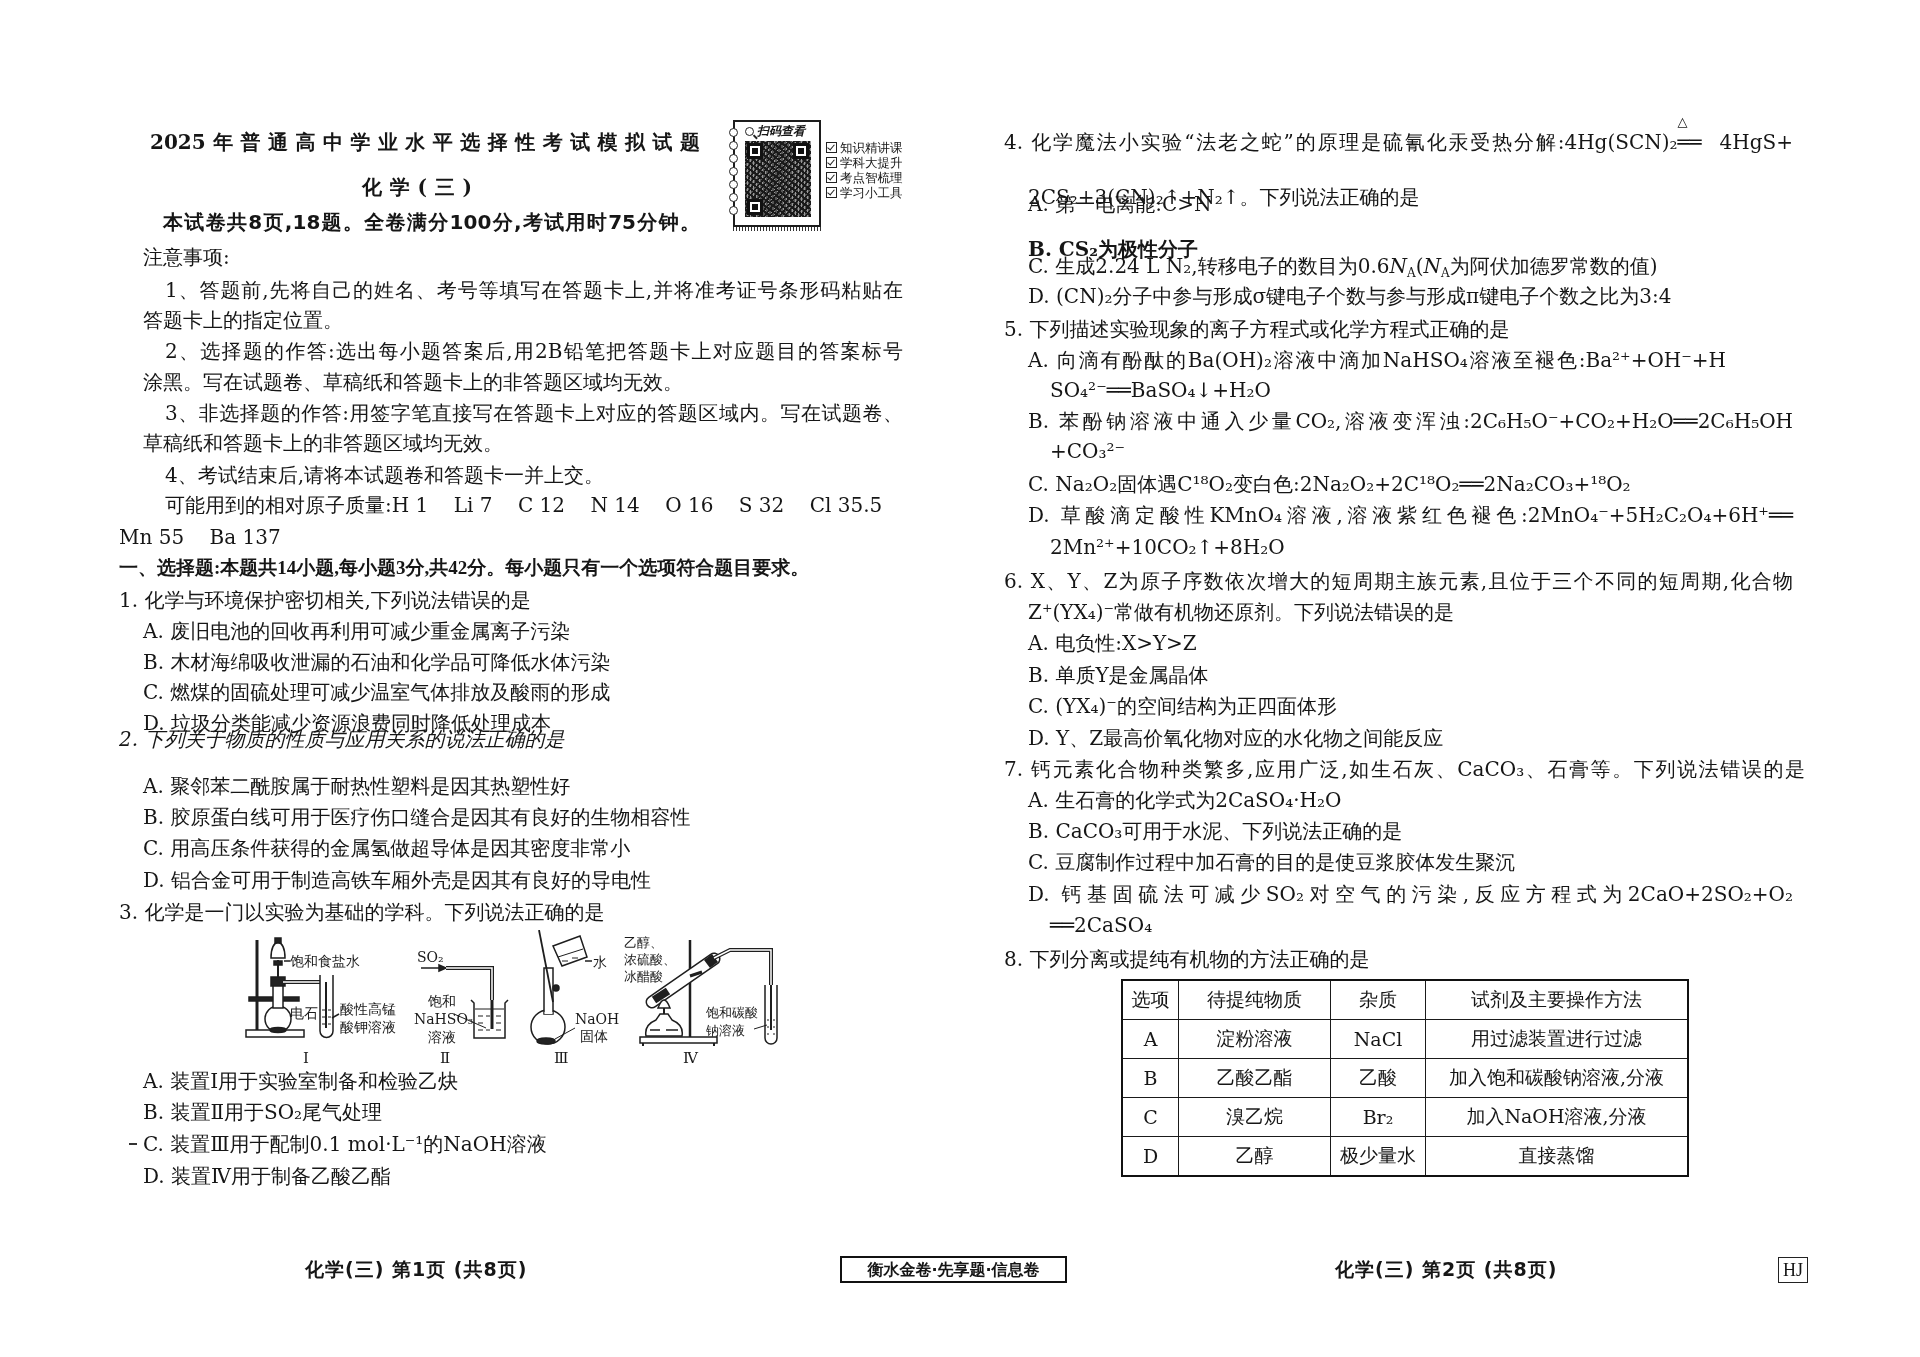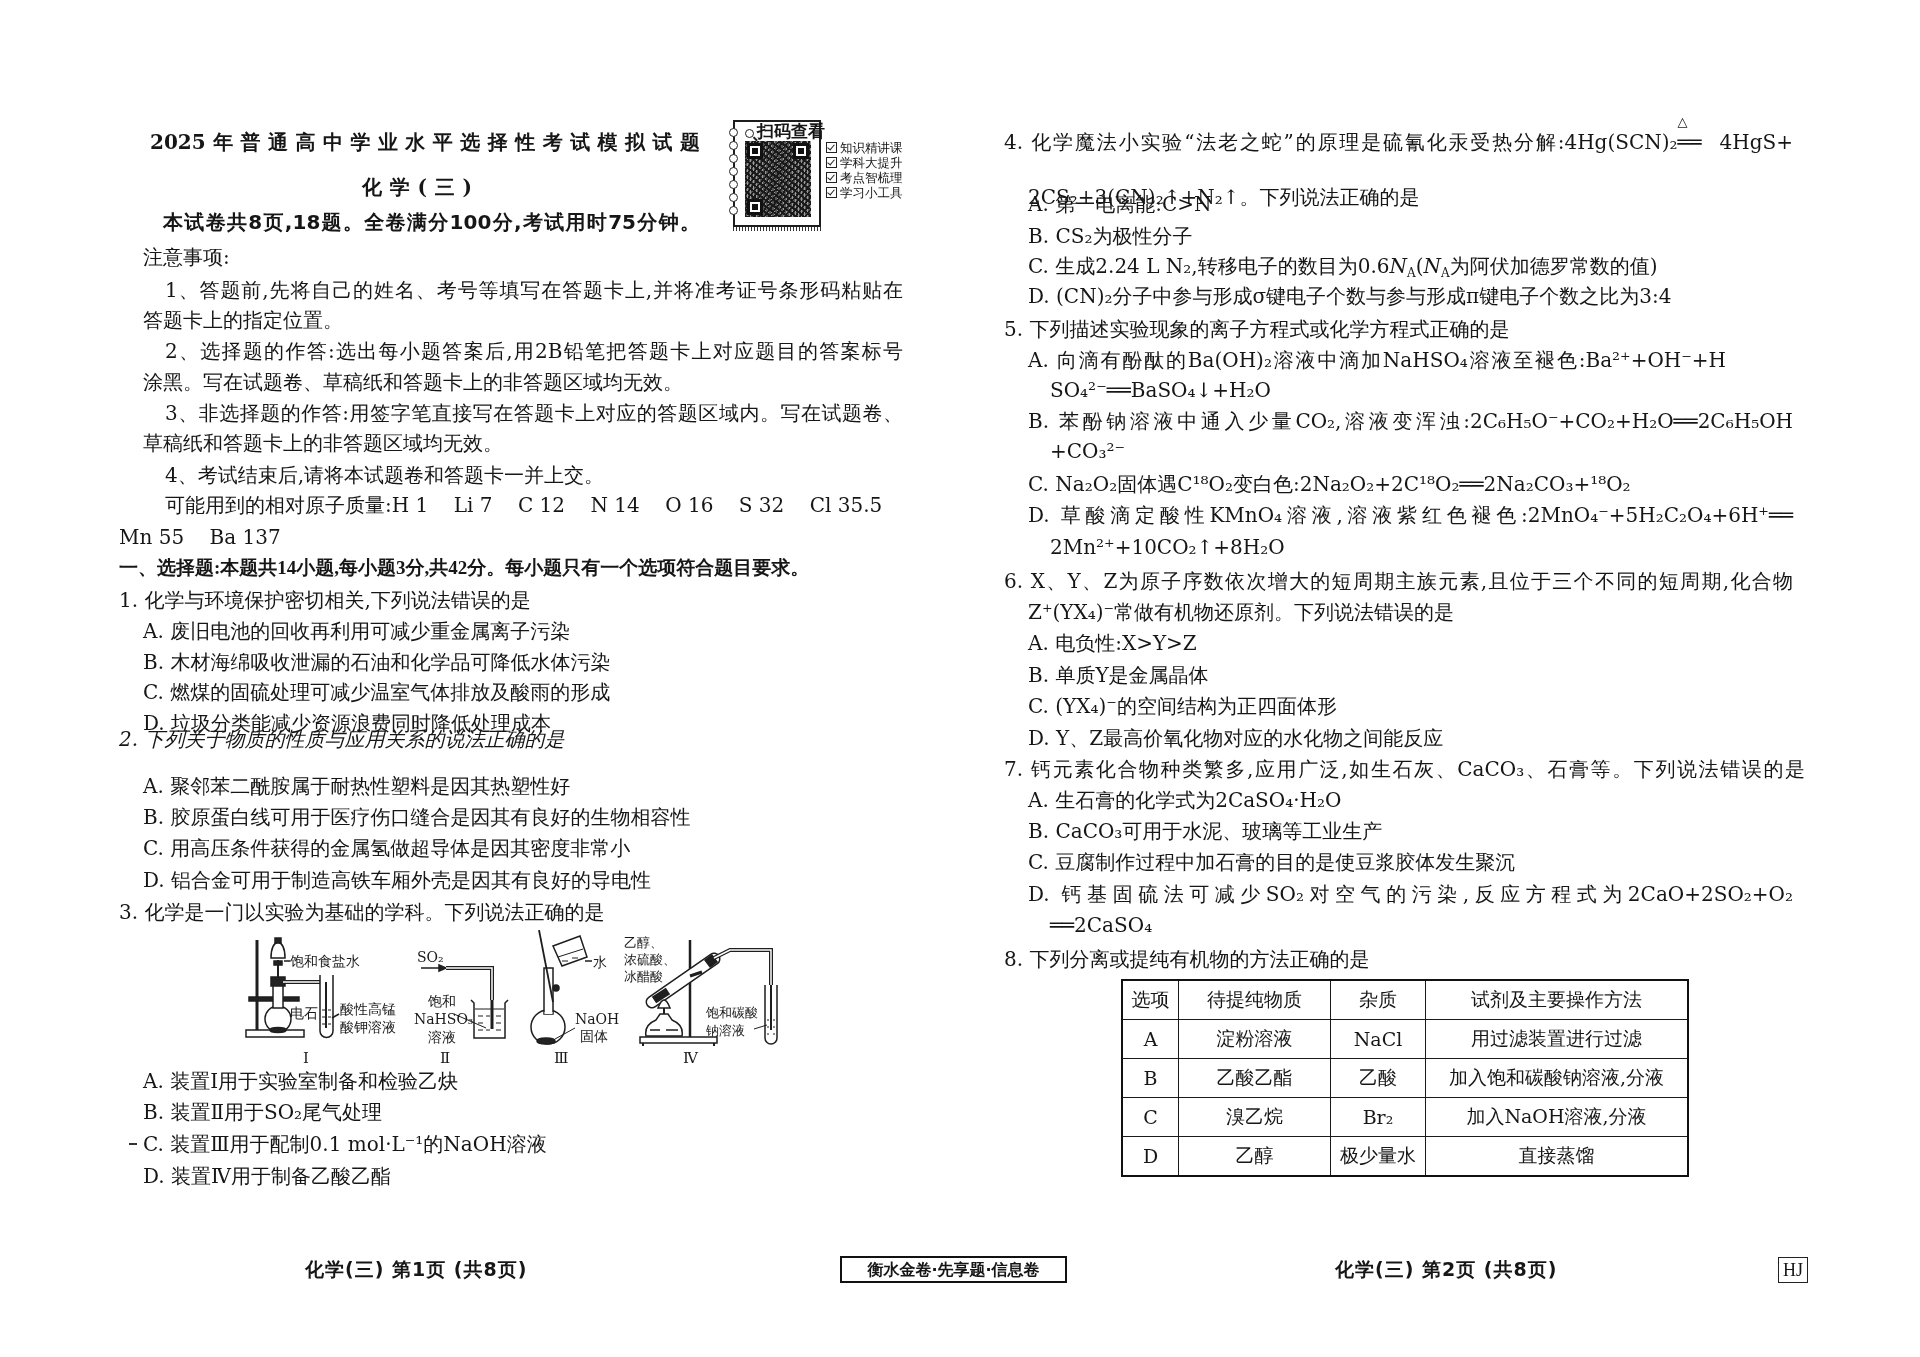--- a/index.html
+++ b/index.html
@@ -15,22 +15,22 @@
   .cond-top{position:absolute;left:0;right:0;top:-15px;font-size:13px;line-height:14px;text-align:center;}
   .nsym{font-style:italic;}
   .nsub{font-size:12px;vertical-align:-4px;}
   .scan-mark{position:absolute;background:#333;}
 
   
   .qr-card{position:absolute;left:733px;top:120px;width:84px;height:103px;border:2px solid #1d1d1d;background:#fff;}
   .qr-card::after{content:"";position:absolute;left:-2px;right:-2px;bottom:-6px;height:4px;
        background:repeating-linear-gradient(90deg,#333 0 1px,transparent 1px 3px);}
   .ring{position:absolute;left:-6px;width:7px;height:7px;border:1.5px solid #222;border-radius:50%;background:#fff;}
-  .qr-head{position:absolute;left:10px;top:2px;font-size:17px;line-height:14px;font-weight:700;
-       font-family:"DejaVu Sans",sans-serif;white-space:nowrap;}
+  .qr-head{position:absolute;left:10px;top:2px;font-size:12px;line-height:14px;font-weight:700;
+       font-family:"DejaVu Sans",sans-serif;white-space:nowrap;font-style:italic;}
   .mag{display:inline-block;width:7px;height:7px;border:1.5px solid #222;border-radius:50%;margin-right:3px;vertical-align:-1px;position:relative;}
   .mag::after{content:"";position:absolute;width:5px;height:1.5px;background:#222;right:-5px;bottom:-2px;transform:rotate(45deg);}
   .qr-code{position:absolute;left:10px;top:19px;width:66px;height:76px;
        background:
          repeating-linear-gradient(37deg,#1a1a1a 0 2px,transparent 2px 5px),
          repeating-linear-gradient(-51deg,#1a1a1a 0 1.5px,transparent 1.5px 4px),
          repeating-linear-gradient(90deg,#555 0 2px,#999 2px 3px);}
   .finder{position:absolute;width:10px;height:10px;border:3px solid #111;background:#fff;}
   .finder::after{content:"";position:absolute;left:2px;top:2px;width:6px;height:6px;background:#111;}
   .feat{position:absolute;left:826px;font-size:12.5px;line-height:15px;height:15px;white-space:nowrap;
@@ -214,21 +214,21 @@
 <div class="ln" style="left:143px;top:1100px;">B. 装置Ⅱ用于SO₂尾气处理</div>
 <div class="scan-mark" style="left:129px;top:1143px;width:8px;height:2px;"></div>
 <div class="ln" style="left:143px;top:1132px;">C. 装置Ⅲ用于配制0.1 mol·L⁻¹的NaOH溶液</div>
 <div class="ln" style="left:143px;top:1164px;">D. 装置Ⅳ用于制备乙酸乙酯</div>
 
 <div class="ln j" style="left:1004px;top:130px;width:789px;">
   <span>4. 化学魔法小实验“法老之蛇”的原理是硫氰化汞受热分解:4Hg(SCN)₂</span><span class="cond"><span class="cond-top">△</span><span>══</span></span><span>4HgS+</span>
 </div>
 <div class="ln" style="left:1028px;top:161px;margin-top:24px;">2CS₂+3(CN)₂↑+N₂↑。下列说法正确的是</div>
 <div class="ln" style="left:1028px;top:192px;">A. 第一电离能:C&gt;N</div>
-<div class="ln" style="left:1028px;top:224px;">B. CS₂为极性分子</div>
+<div class="ln" style="left:1028px;top:237px;font-weight:bold;">B. CS₂为极性分子</div>
 <div class="ln" style="left:1028px;top:254px;">
   <span>C. 生成2.24 L N₂,转移电子的数目为0.6</span><span class="nsym">N</span><span class="nsub">A</span><span>(</span><span class="nsym">N</span><span class="nsub">A</span><span>为阿伏加德罗常数的值)</span>
 </div>
 <div class="ln" style="left:1028px;top:284px;">D. (CN)₂分子中参与形成σ键电子个数与参与形成π键电子个数之比为3:4</div>
 
 <div class="ln" style="left:1004px;top:317px;">5. 下列描述实验现象的离子方程式或化学方程式正确的是</div>
 <div class="ln j" style="left:1028px;top:348px;width:698px;">A. 向滴有酚酞的Ba(OH)₂溶液中滴加NaHSO₄溶液至褪色:Ba²⁺+OH⁻+H</div>
 <div class="ln" style="left:1050px;top:378px;">SO₄²⁻══BaSO₄↓+H₂O</div>
 <div class="ln j" style="left:1028px;top:409px;width:765px;">B. 苯酚钠溶液中通入少量CO₂,溶液变浑浊:2C₆H₅O⁻+CO₂+H₂O══2C₆H₅OH</div>
 <div class="ln" style="left:1050px;top:439px;">+CO₃²⁻</div>
@@ -238,21 +238,21 @@
 
 <div class="ln j" style="left:1004px;top:569px;width:789px;">6. X、Y、Z为原子序数依次增大的短周期主族元素,且位于三个不同的短周期,化合物</div>
 <div class="ln" style="left:1028px;top:600px;">Z⁺(YX₄)⁻常做有机物还原剂。下列说法错误的是</div>
 <div class="ln" style="left:1028px;top:631px;">A. 电负性:X&gt;Y&gt;Z</div>
 <div class="ln" style="left:1028px;top:663px;">B. 单质Y是金属晶体</div>
 <div class="ln" style="left:1028px;top:694px;">C. (YX₄)⁻的空间结构为正四面体形</div>
 <div class="ln" style="left:1028px;top:726px;">D. Y、Z最高价氧化物对应的水化物之间能反应</div>
 
 <div class="ln j" style="left:1004px;top:757px;width:801px;">7. 钙元素化合物种类繁多,应用广泛,如生石灰、CaCO₃、石膏等。下列说法错误的是</div>
 <div class="ln" style="left:1028px;top:788px;">A. 生石膏的化学式为2CaSO₄·H₂O</div>
-<div class="ln" style="left:1028px;top:819px;">B. CaCO₃可用于水泥、玻璃等工业生产</div>
+<div class="ln" style="left:1028px;top:819px;">B. CaCO₃可用于水泥、下列说法正确的是</div>
 <div class="ln" style="left:1028px;top:850px;">C. 豆腐制作过程中加石膏的目的是使豆浆胶体发生聚沉</div>
 <div class="ln j" style="left:1028px;top:882px;width:765px;">D. 钙基固硫法可减少SO₂对空气的污染,反应方程式为2CaO+2SO₂+O₂</div>
 <div class="ln" style="left:1050px;top:913px;text-align:right;">══2CaSO₄</div>
 
 <div class="ln" style="left:1004px;top:947px;">8. 下列分离或提纯有机物的方法正确的是</div>
 <table class="tbl">
   <tbody>
       <tr>
     <td style="width:55px">选项</td>
     <td style="width:151px">待提纯物质</td>

